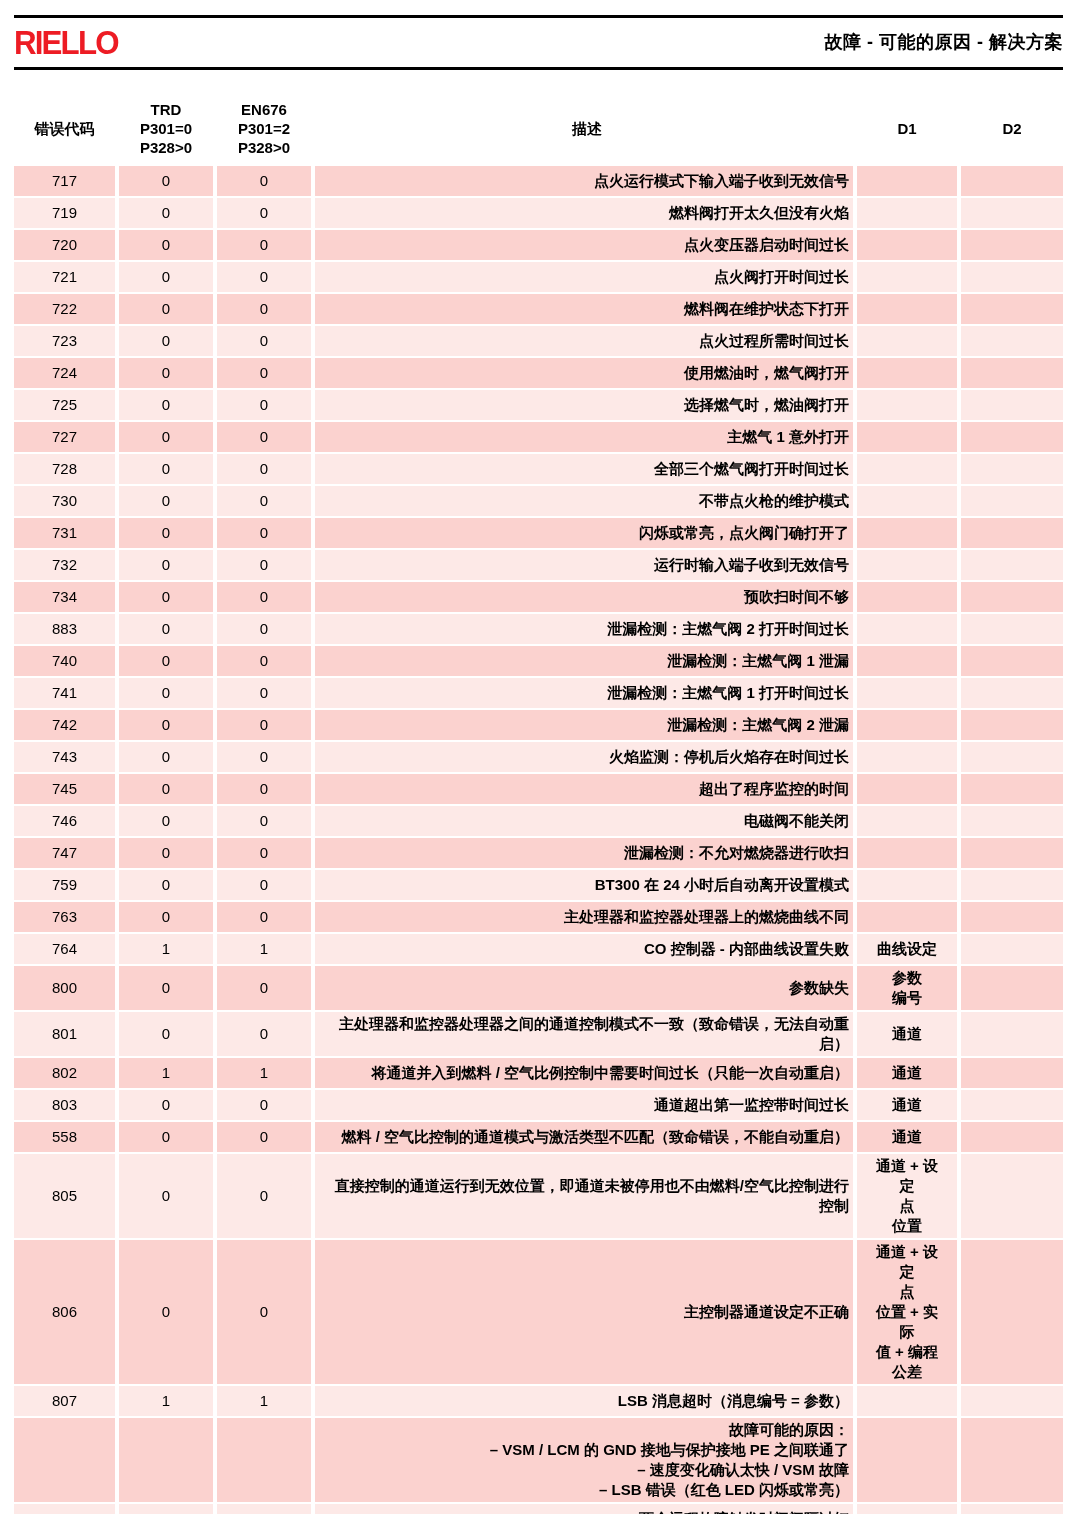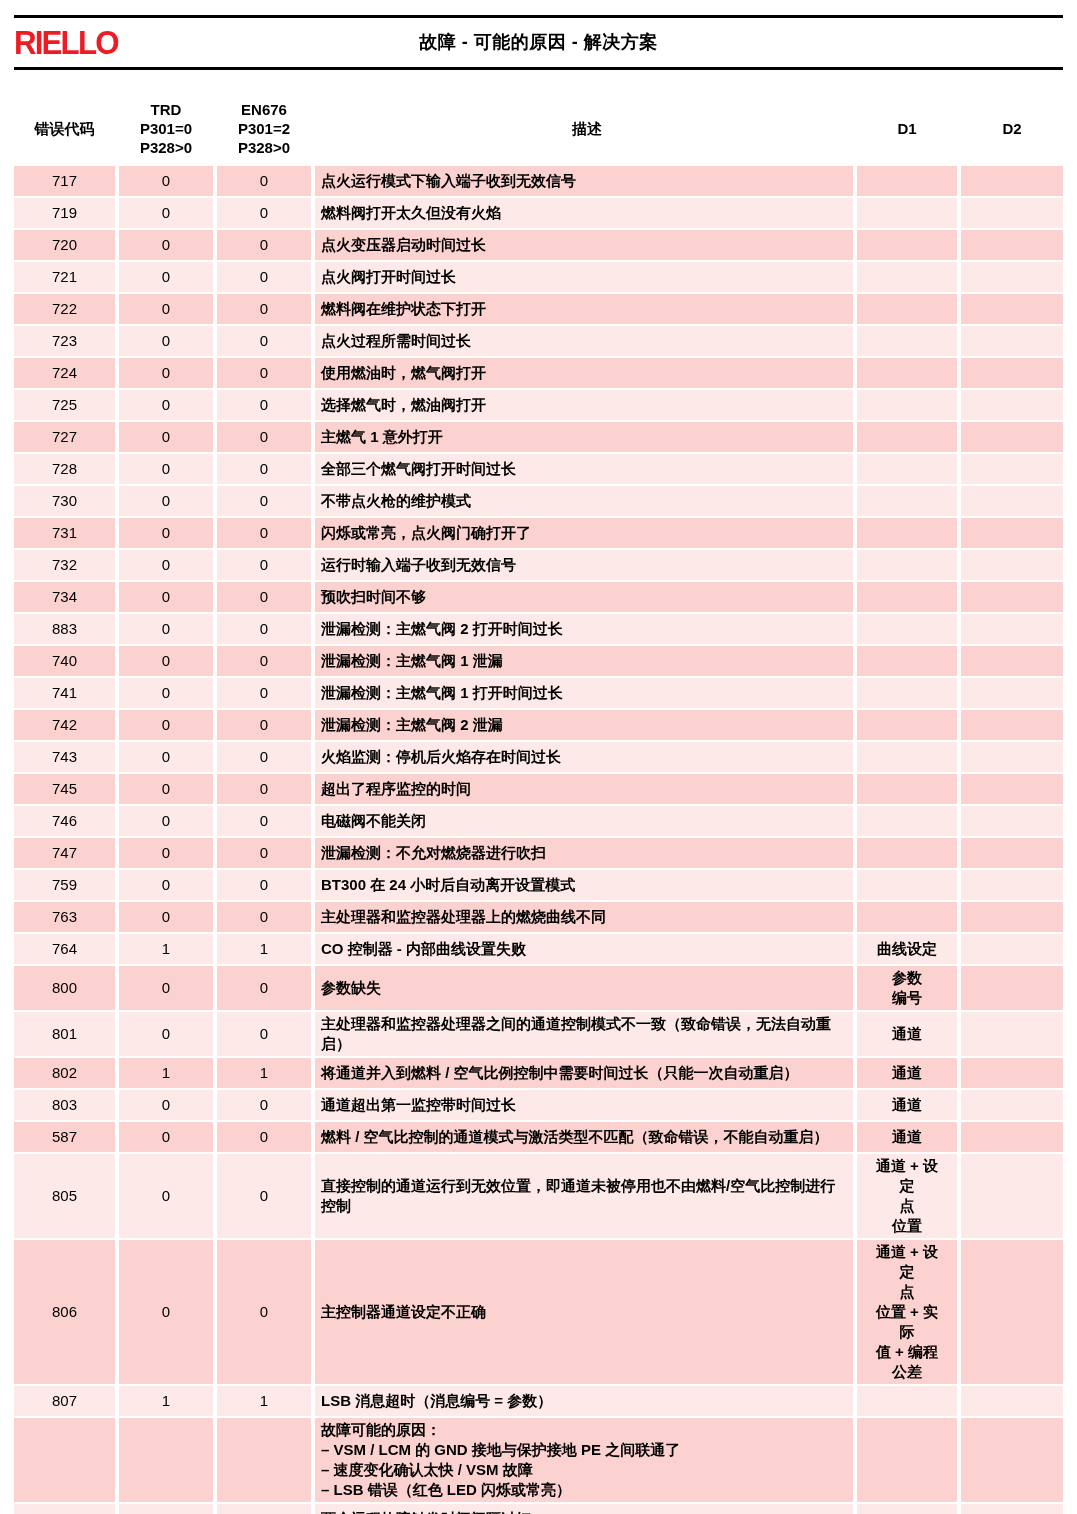--- a/index.html
+++ b/index.html
@@ -25,21 +25,21 @@
     height:49px;
   }
   .logo{
     position:absolute;left:0;top:9px;
     font-size:34px;line-height:31px;font-weight:900;
     letter-spacing:-2px;
     color:var(--logo-red);
     transform:scaleX(0.92);transform-origin:left center;
   }
   .page-title{
-    text-align:center;
+    text-align:right;
     font-size:18px;font-weight:bold;
     line-height:49px;
     letter-spacing:0.5px;
   }
 
   
   table.fault{
     border-collapse:separate;
     border-spacing:4px 2px;
     table-layout:fixed;
@@ -68,22 +68,22 @@
   tbody td{
     font-size:15px;
     line-height:20px;
     height:26px;
     vertical-align:middle;
     padding:2px 2px;
     text-align:center;
     font-weight:normal;
   }
   tbody td.c-desc{
-    text-align:left;
-    padding:2px 12px 2px 6px;
+    text-align:right;
+    padding:2px 4px 2px 6px;
     font-weight:bold;
     white-space:pre-line;
   }
   tbody td.c-d1{
     font-weight:bold;
     white-space:pre-line;
     padding:2px 18px;
   }
   tr.dark td{background:var(--row-dark);}
   tr.light td{background:var(--row-light);}
@@ -349,21 +349,21 @@
         </tr>
         <tr class="light">
           <td class="c-code">803</td>
           <td class="c-trd">0</td>
           <td class="c-en676">0</td>
           <td class="c-desc">通道超出第一监控带时间过长</td>
           <td class="c-d1">通道</td>
           <td class="c-d2"></td>
         </tr>
         <tr class="dark">
-          <td class="c-code">587</td>
+          <td class="c-code">558</td>
           <td class="c-trd">0</td>
           <td class="c-en676">0</td>
           <td class="c-desc">燃料 / 空气比控制的通道模式与激活类型不匹配（致命错误，不能自动重启）</td>
           <td class="c-d1">通道</td>
           <td class="c-d2"></td>
         </tr>
         <tr class="light">
           <td class="c-code">805</td>
           <td class="c-trd">0</td>
           <td class="c-en676">0</td>

